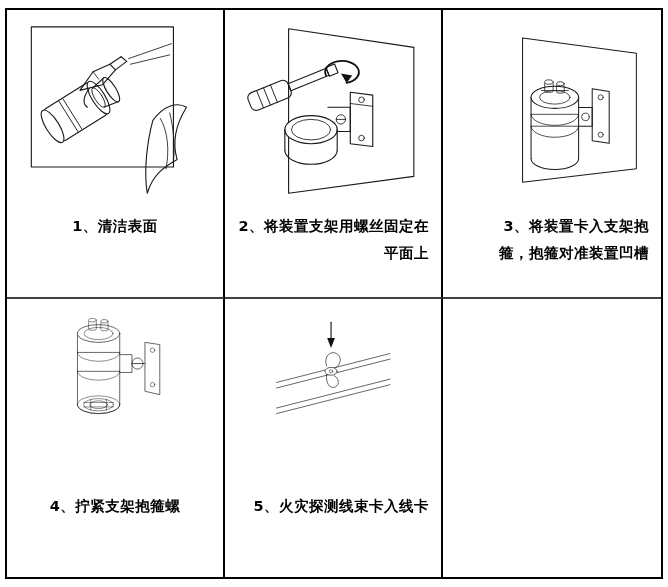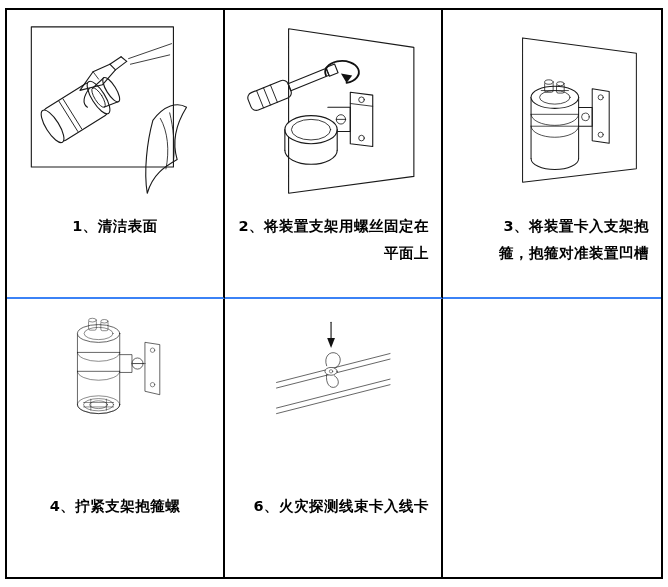--- a/index.html
+++ b/index.html
@@ -28,21 +28,21 @@
     border: 2px solid #000;
     box-sizing: border-box;
     display: grid;
     grid-template-columns: 1fr 1fr 1fr;
     grid-template-rows: 289px 1fr;
   }
   .cell {
     position: relative;
     box-sizing: border-box;
     border-right: 2px solid #000;
-    border-bottom: 2px solid #3b82f6;
+    border-bottom: 2px solid #404040;
     display: flex;
     flex-direction: column;
     overflow: hidden;
   }
   .cell.col3 { border-right: none; padding-left: 32px; }
   .cell.row2 { border-bottom: none; gap: 39px; }
   .art {
     position: relative;
     flex: 1 1 auto;
     min-height: 0;
@@ -254,18 +254,18 @@
 
           <path d="M98 120 C 92 104, 104 92, 116 98 C 126 104, 124 118, 114 124" class="stroke"></path>
           <ellipse cx="106" cy="130" rx="11" ry="7" class="stroke fillwhite"></ellipse>
           <path d="M98 136 C 96 152, 104 162, 114 158 C 122 154, 120 142, 112 138" class="stroke"></path>
           <circle cx="106" cy="130" r="3" class="stroke-thin"></circle>
 
           <line x1="106" y1="42" x2="106" y2="76" class="stroke-thick"></line>
           <path d="M106 88 L99 70 L113 70 Z" class="fillblack"></path>
         </svg>
       </div>
-      <div class="caption cap-r2">6、火灾探测线束卡入线卡</div>
+      <div class="caption cap-r2">5、火灾探测线束卡入线卡</div>
     </div>
 
 
   </div>
 </div>
 
 </body></html>

